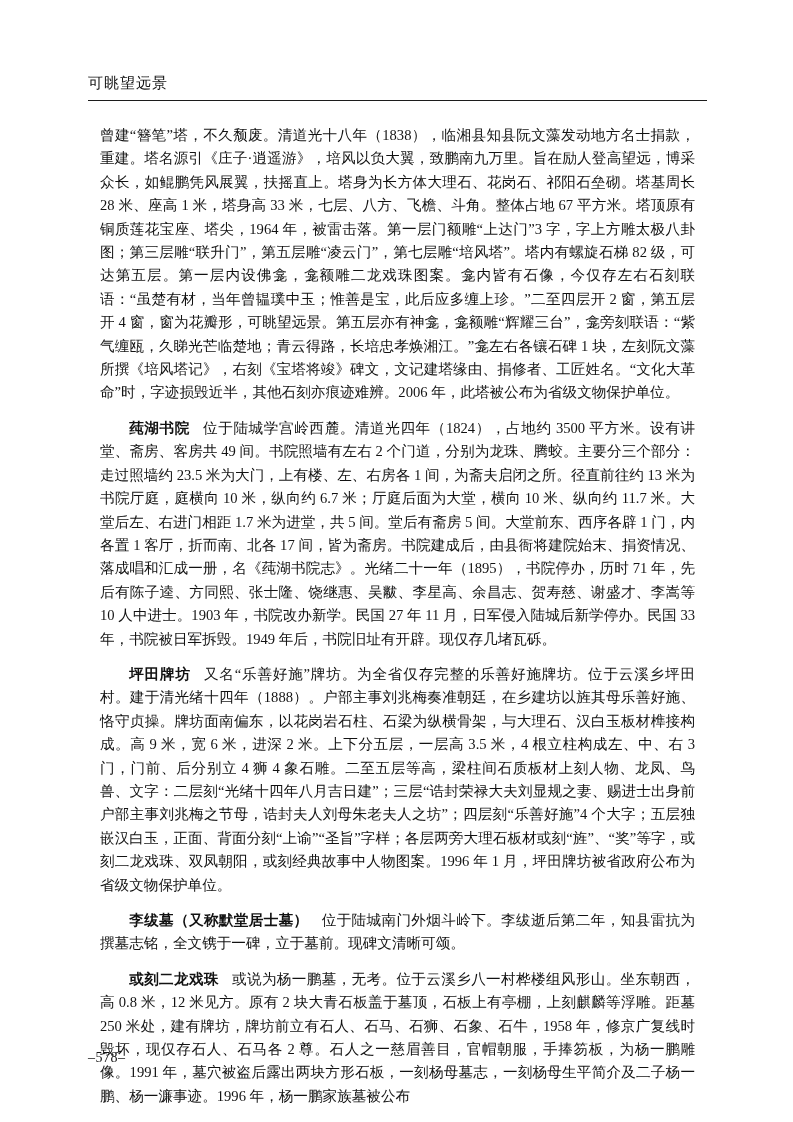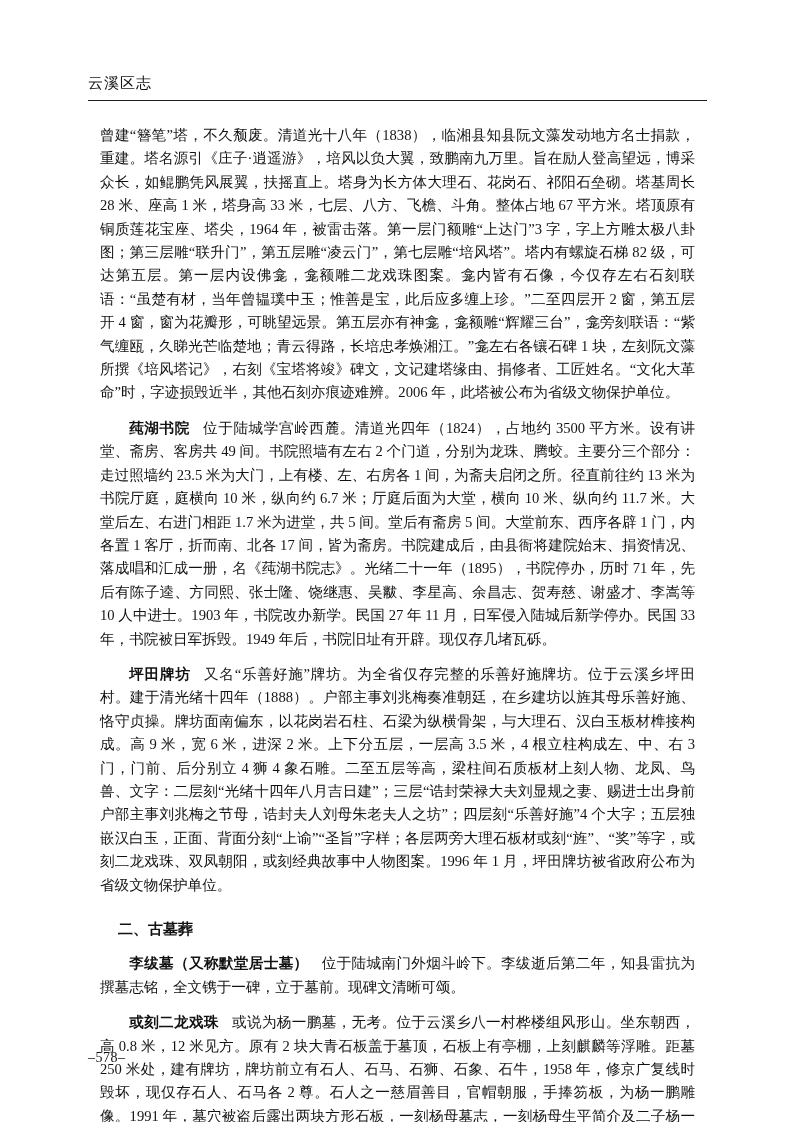--- a/index.html
+++ b/index.html
@@ -55,32 +55,31 @@
     font-size: 14px;
     letter-spacing: 0.5px;
   }
 </style>
 </head>
 <body>
 
 <div class="page">
 
   <header class="running-header">
-    <span class="book-title">云溪区志</span>
+    <span class="book-title">可眺望远景</span>
   </header>
 
   <main class="content">
 
     <p class="para continuation">曾建“簪笔”塔，不久颓废。清道光十八年（1838），临湘县知县阮文藻发动地方名士捐款，重建。塔名源引《庄子·逍遥游》，培风以负大翼，致鹏南九万里。旨在励人登高望远，博采众长，如鲲鹏凭风展翼，扶摇直上。塔身为长方体大理石、花岗石、祁阳石垒砌。塔基周长 28 米、座高 1 米，塔身高 33 米，七层、八方、飞檐、斗角。整体占地 67 平方米。塔顶原有铜质莲花宝座、塔尖，1964 年，被雷击落。第一层门额雕“上达门”3 字，字上方雕太极八卦图；第三层雕“联升门”，第五层雕“凌云门”，第七层雕“培风塔”。塔内有螺旋石梯 82 级，可达第五层。第一层内设佛龛，龛额雕二龙戏珠图案。龛内皆有石像，今仅存左右石刻联语：“虽楚有材，当年曾韫璞中玉；惟善是宝，此后应多缠上珍。”二至四层开 2 窗，第五层开 4 窗，窗为花瓣形，可眺望远景。第五层亦有神龛，龛额雕“辉耀三台”，龛旁刻联语：“紫气缠瓯，久睇光芒临楚地；青云得路，长培忠孝焕湘江。”龛左右各镶石碑 1 块，左刻阮文藻所撰《培风塔记》，右刻《宝塔将竣》碑文，文记建塔缘由、捐修者、工匠姓名。“文化大革命”时，字迹损毁近半，其他石刻亦痕迹难辨。2006 年，此塔被公布为省级文物保护单位。</p>
 
     <p class="para entry"><span class="term">莼湖书院</span><span class="entry-text">位于陆城学宫岭西麓。清道光四年（1824），占地约 3500 平方米。设有讲堂、斋房、客房共 49 间。书院照墙有左右 2 个门道，分别为龙珠、腾蛟。主要分三个部分：走过照墙约 23.5 米为大门，上有楼、左、右房各 1 间，为斋夫启闭之所。径直前往约 13 米为书院厅庭，庭横向 10 米，纵向约 6.7 米；厅庭后面为大堂，横向 10 米、纵向约 11.7 米。大堂后左、右进门相距 1.7 米为进堂，共 5 间。堂后有斋房 5 间。大堂前东、西序各辟 1 门，内各置 1 客厅，折而南、北各 17 间，皆为斋房。书院建成后，由县衙将建院始末、捐资情况、落成唱和汇成一册，名《莼湖书院志》。光绪二十一年（1895），书院停办，历时 71 年，先后有陈子逵、方同熙、张士隆、饶继惠、吴黻、李星高、余昌志、贺寿慈、谢盛才、李嵩等 10 人中进士。1903 年，书院改办新学。民国 27 年 11 月，日军侵入陆城后新学停办。民国 33 年，书院被日军拆毁。1949 年后，书院旧址有开辟。现仅存几堵瓦砾。</span></p>
 
     <p class="para entry"><span class="term">坪田牌坊</span><span class="entry-text">又名“乐善好施”牌坊。为全省仅存完整的乐善好施牌坊。位于云溪乡坪田村。建于清光绪十四年（1888）。户部主事刘兆梅奏准朝廷，在乡建坊以旌其母乐善好施、恪守贞操。牌坊面南偏东，以花岗岩石柱、石梁为纵横骨架，与大理石、汉白玉板材榫接构成。高 9 米，宽 6 米，进深 2 米。上下分五层，一层高 3.5 米，4 根立柱构成左、中、右 3 门，门前、后分别立 4 狮 4 象石雕。二至五层等高，梁柱间石质板材上刻人物、龙凤、鸟兽、文字：二层刻“光绪十四年八月吉日建”；三层“诰封荣禄大夫刘显规之妻、赐进士出身前户部主事刘兆梅之节母，诰封夫人刘母朱老夫人之坊”；四层刻“乐善好施”4 个大字；五层独嵌汉白玉，正面、背面分刻“上谕”“圣旨”字样；各层两旁大理石板材或刻“旌”、“奖”等字，或刻二龙戏珠、双凤朝阳，或刻经典故事中人物图案。1996 年 1 月，坪田牌坊被省政府公布为省级文物保护单位。</span></p>
 
-    <h2 class="section-heading">二、古墓葬</h2>
 
     <p class="para entry"><span class="term">李绂墓（又称默堂居士墓）</span><span class="entry-text">位于陆城南门外烟斗岭下。李绂逝后第二年，知县雷抗为撰墓志铭，全文镌于一碑，立于墓前。现碑文清晰可颂。</span></p>
 
     <p class="para entry"><span class="term">或刻二龙戏珠</span><span class="entry-text">或说为杨一鹏墓，无考。位于云溪乡八一村桦楼组风形山。坐东朝西，高 0.8 米，12 米见方。原有 2 块大青石板盖于墓顶，石板上有亭棚，上刻麒麟等浮雕。距墓 250 米处，建有牌坊，牌坊前立有石人、石马、石狮、石象、石牛，1958 年，修京广复线时毁坏，现仅存石人、石马各 2 尊。石人之一慈眉善目，官帽朝服，手捧笏板，为杨一鹏雕像。1991 年，墓穴被盗后露出两块方形石板，一刻杨母墓志，一刻杨母生平简介及二子杨一鹏、杨一濂事迹。1996 年，杨一鹏家族墓被公布</span></p>
 
   </main>
 
   <footer class="page-footer">
     <span class="page-number">–578–</span>
   </footer>

